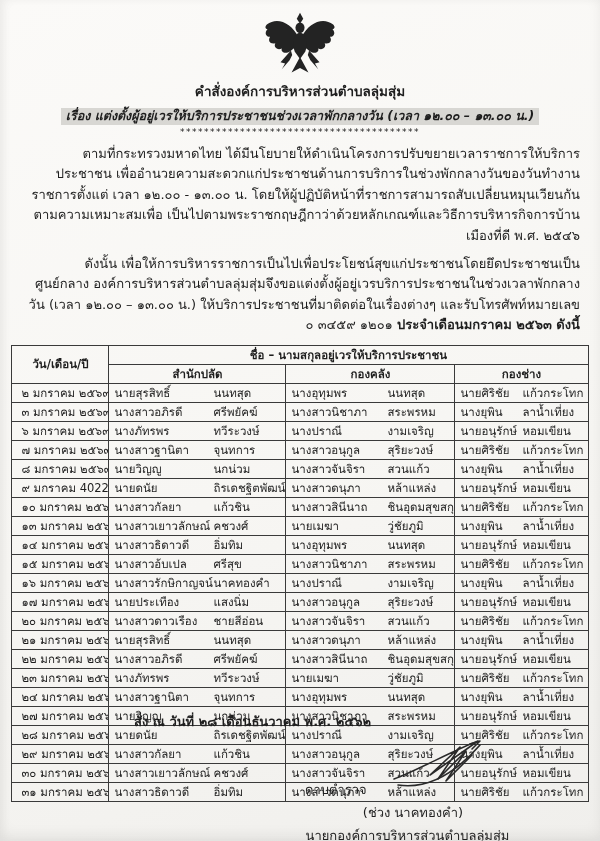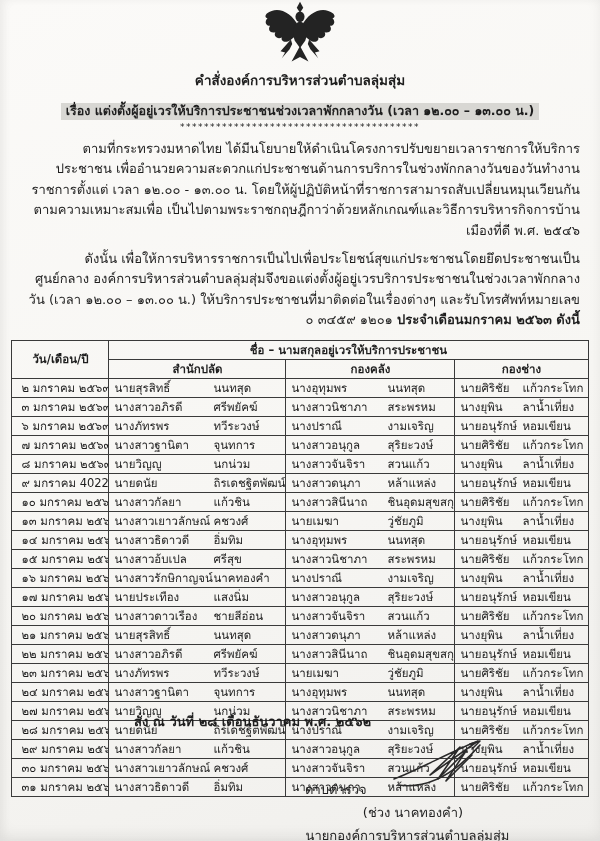--- a/index.html
+++ b/index.html
@@ -10,25 +10,25 @@
     color:#1e1e1e;
     -webkit-font-smoothing:antialiased;
   }
   .page{
     position:relative;
     width:600px;height:841px;
     overflow:hidden;
     background:linear-gradient(160deg,#fbfaf8 0%,#f7f6f3 55%,#f0efec 100%);
     box-shadow:inset 0 -6px 14px rgba(0,0,0,0.06), inset 4px 0 10px rgba(0,0,0,0.03);
   }
-  .header{ text-align:center; padding-top:0; }
+  .header{ text-align:center; padding-top:11px; }
   .emblem{ display:block; margin:0 auto; }
   .doc-title{ font-size:13.5px; font-weight:bold; margin-top:3px; }
   .doc-number{ font-size:13px; margin-top:2px; }
-  .subject-wrap{ margin-top:9px; }
+  .subject-wrap{ margin-top:3px;font-style:italic; }
   .subject{
     display:inline-block;
     font-size:12.5px; font-weight:bold;
     background:#d8d7d3;
     padding:0 5px; line-height:1.35;
   }
   .separator{
     font-size:9px; letter-spacing:1.5px; line-height:1;
     margin-top:3px; color:#222;
   }

